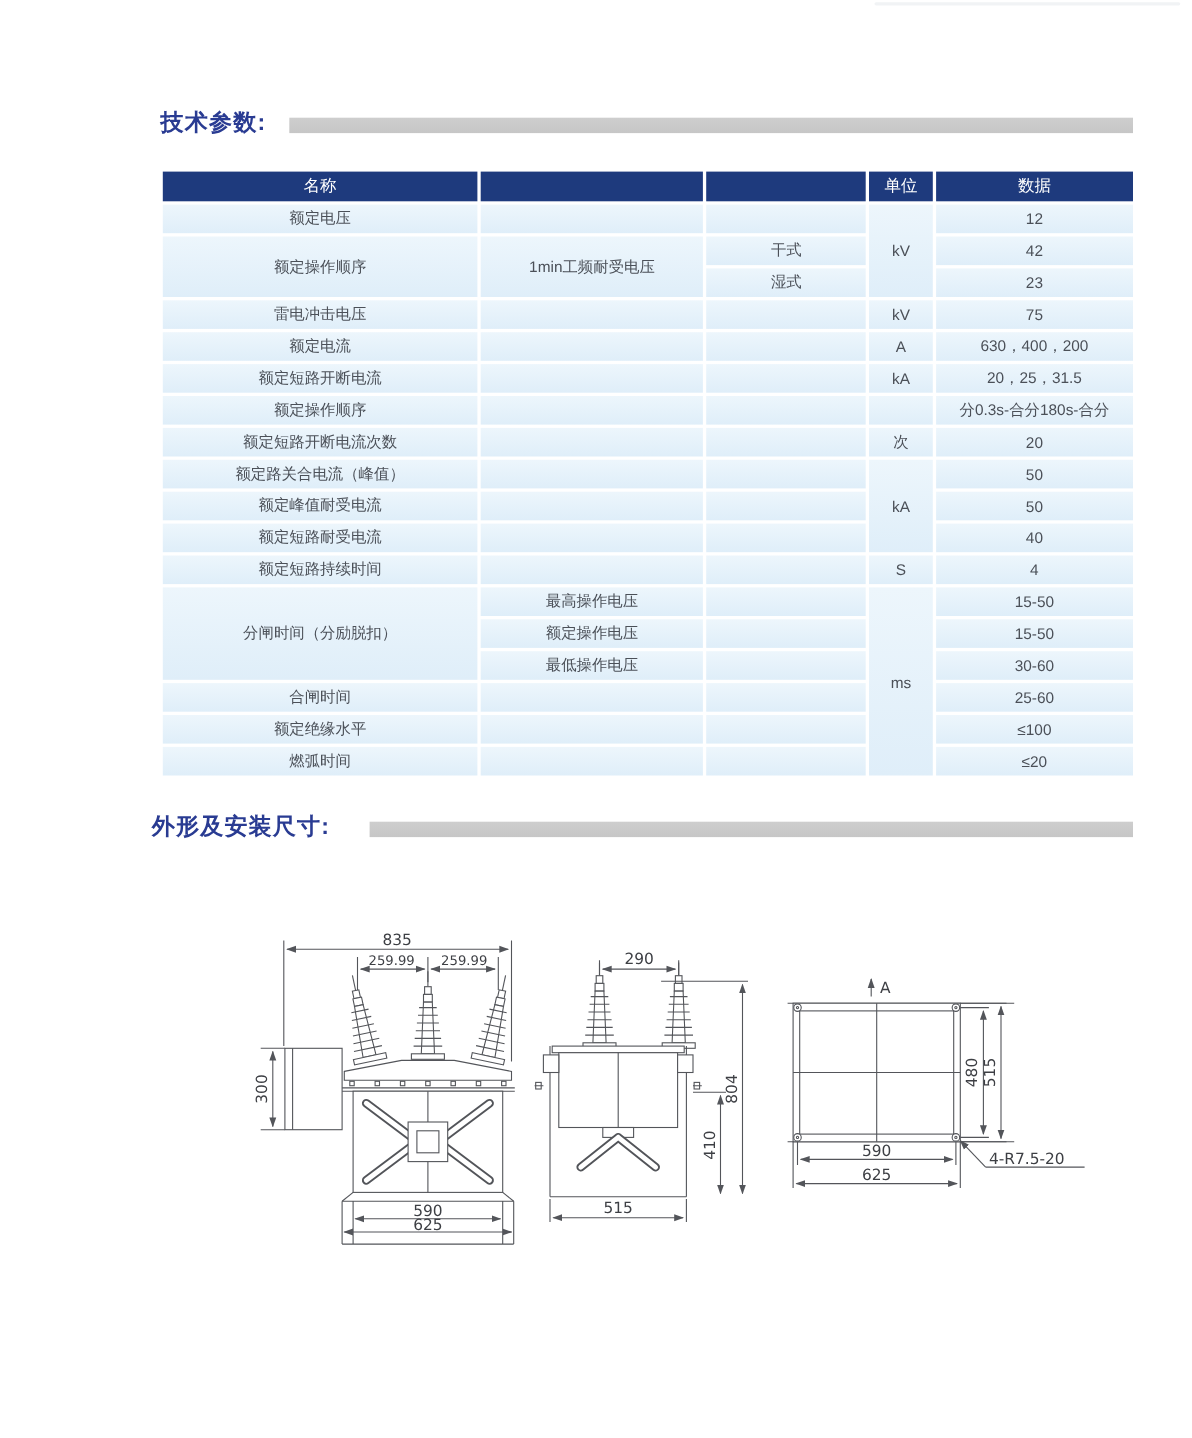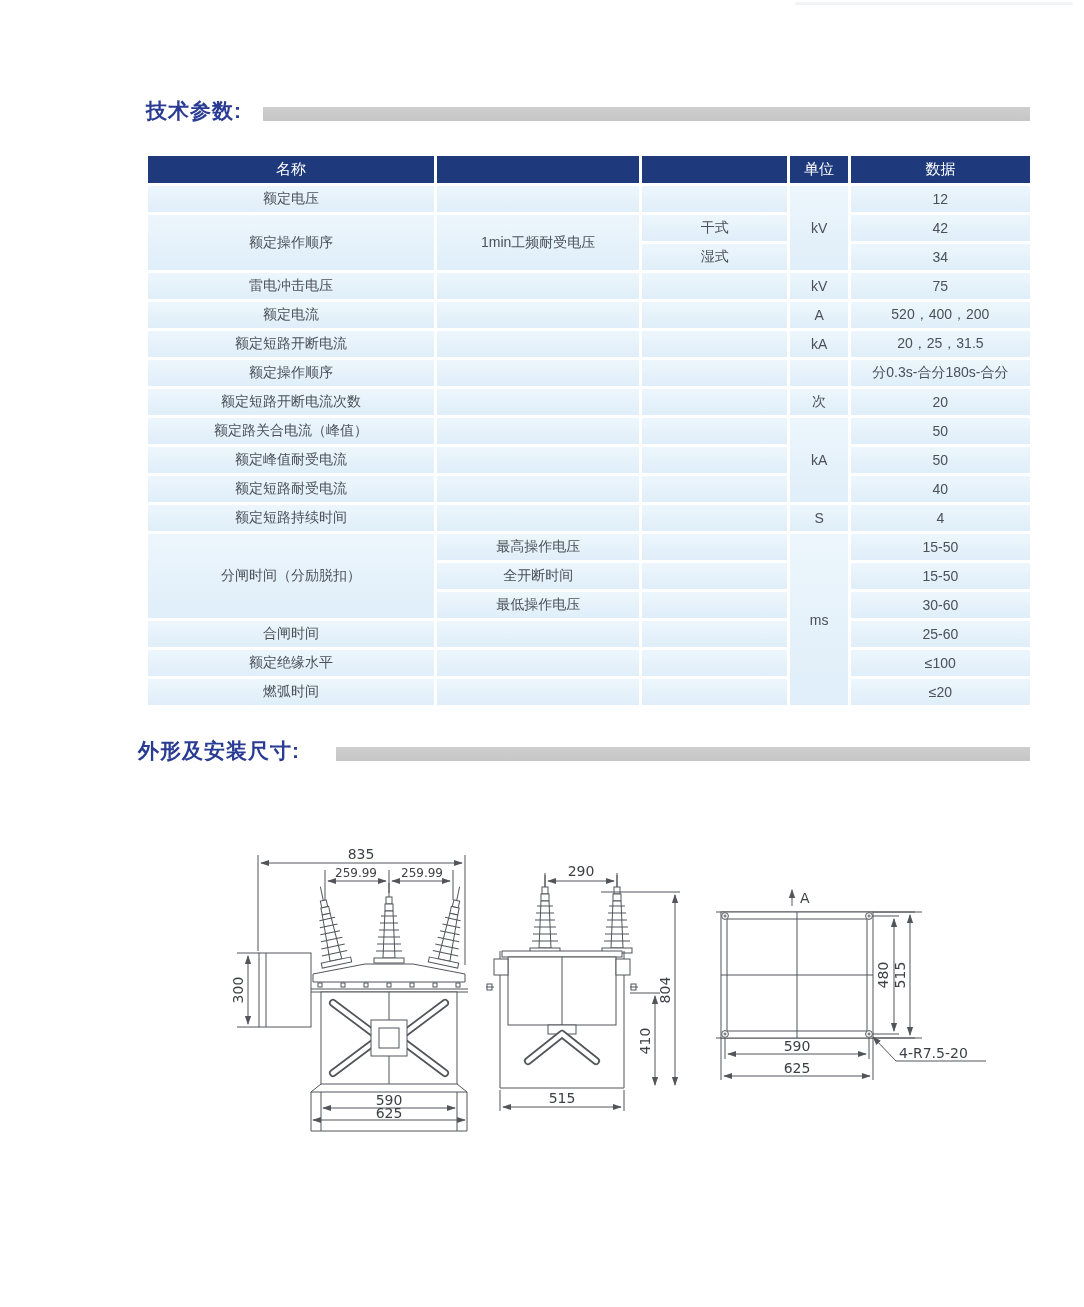--- a/index.html
+++ b/index.html
@@ -61,35 +61,35 @@
         <td>12</td>
       </tr>
       <tr>
         <td rowspan="2">额定操作顺序</td>
         <td rowspan="2">1min工频耐受电压</td>
         <td>干式</td>
         <td>42</td>
       </tr>
       <tr>
         <td>湿式</td>
-        <td>34</td>
+        <td>23</td>
       </tr>
       <tr>
         <td>雷电冲击电压</td>
         <td></td>
           <td></td>
         <td>kV</td>
         <td>75</td>
       </tr>
       <tr>
         <td>额定电流</td>
         <td></td>
           <td></td>
         <td>A</td>
-        <td>520，400，200</td>
+        <td>630，400，200</td>
       </tr>
       <tr>
         <td>额定短路开断电流</td>
         <td></td>
           <td></td>
         <td>kA</td>
         <td>20，25，31.5</td>
       </tr>
       <tr>
         <td>额定操作顺序</td>
@@ -132,21 +132,21 @@
         <td>4</td>
       </tr>
       <tr>
         <td rowspan="3">分闸时间（分励脱扣）</td>
         <td>最高操作电压</td>
         <td></td>
         <td rowspan="6">ms</td>
         <td>15-50</td>
       </tr>
       <tr>
-        <td>全开断时间</td>
+        <td>额定操作电压</td>
         <td></td>
         <td>15-50</td>
       </tr>
       <tr>
         <td>最低操作电压</td>
         <td></td>
         <td>30-60</td>
       </tr>
       <tr>
         <td>合闸时间</td>

